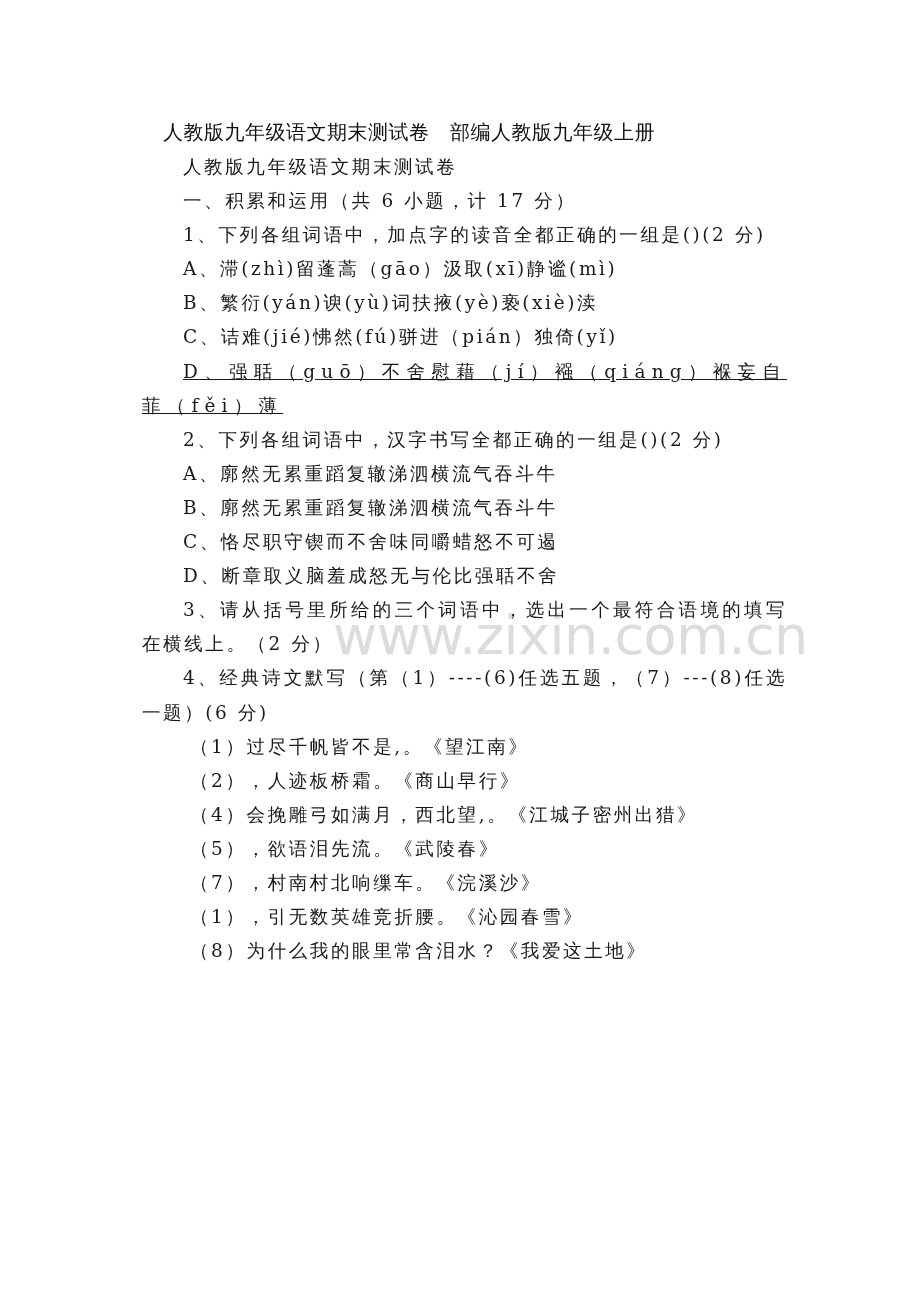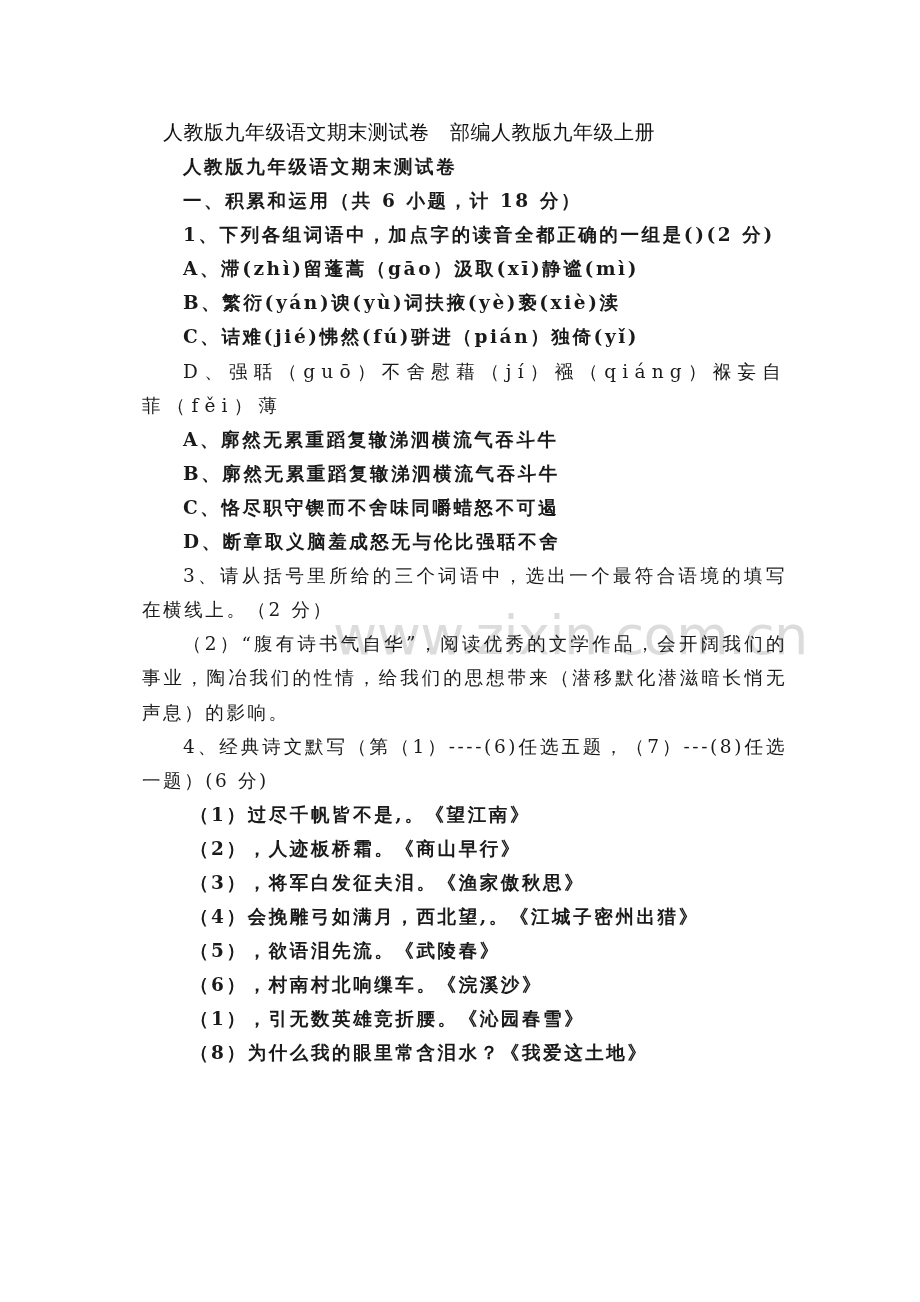--- a/index.html
+++ b/index.html
@@ -11,21 +11,21 @@
       font-family: "DejaVu Sans", "Liberation Sans", sans-serif;
       font-size: 20px; color: #111; letter-spacing: 0.5px; line-height: 30px;
       white-space: pre;
     }
     .body {
       position: absolute; left: 142px; top: 150px; width: 645px;
       font-family: "DejaVu Serif", "Liberation Serif", serif;
       font-size: 18.5px; color: #1a1a1a; line-height: 34.1px;
       letter-spacing: 2.6px;
     }
-    .line { white-space: nowrap; height: 34.1px; font-weight: bold; }
+    .line { white-space: nowrap; height: 34.1px; }
     .ind { padding-left: 41px; }
     .ind2 { padding-left: 48px; }
     .wrap { white-space: normal; text-align: justify; text-align-last: left; }
     .wrap.first { text-indent: 41px; }
     .watermark {
       position: absolute; left: 333px; top: 604px; width: 360px; height: 64px;
       font-family: "DejaVu Sans", "Liberation Sans", sans-serif;
       font-size: 54px; color: #dcdcdc; line-height: 64px; letter-spacing: -0.5px;
       pointer-events: none; z-index: 0; white-space: nowrap;
     }
@@ -35,39 +35,38 @@
 <body>
 
 <div class="page">
 
   <div class="title">人教版九年级语文期末测试卷   部编人教版九年级上册</div>
 
   <div class="watermark">www.zixin.com.cn</div>
 
   <div class="body">
     <div class="line ind">人教版九年级语文期末测试卷</div>
-    <div class="line ind">一、积累和运用（共 6 小题，计 18 分）</div>
+    <div class="line ind">一、积累和运用（共 6 小题，计 17 分）</div>
 
     <div class="line ind">1、下列各组词语中，加点字的读音全都正确的一组是()(2 分)</div>
     <div class="line ind">A、滞(zhì)留蓬蒿（gāo）汲取(xī)静谧(mì)</div>
     <div class="line ind">B、繁衍(yán)谀(yù)词扶掖(yè)亵(xiè)渎</div>
     <div class="line ind">C、诘难(jié)怫然(fú)骈进（pián）独倚(yǐ)</div>
-    <div class="wrap first" style="letter-spacing:6.2px;">D、强聒（guō）不舍慰藉（jí）襁（qiáng）褓妄自菲（fěi）薄</div>
+    <div class="wrap first" style="letter-spacing:6.2px;text-decoration:underline;">D、强聒（guō）不舍慰藉（jí）襁（qiáng）褓妄自菲（fěi）薄</div>
 
+    <div class="line ind">2、下列各组词语中，汉字书写全都正确的一组是()(2 分)</div>
     <div class="line ind">A、廓然无累重蹈复辙涕泗横流气吞斗牛</div>
     <div class="line ind">B、廓然无累重蹈复辙涕泗横流气吞斗牛</div>
     <div class="line ind">C、恪尽职守锲而不舍味同嚼蜡怒不可遏</div>
     <div class="line ind">D、断章取义脑羞成怒无与伦比强聒不舍</div>
 
     <div class="wrap first">3、请从括号里所给的三个词语中，选出一个最符合语境的填写在横线上。（2 分）</div>
-    <div class="wrap first">（2）“腹有诗书气自华”，阅读优秀的文学作品，会开阔我们的事业，陶冶我们的性情，给我们的思想带来（潜移默化潜滋暗长悄无声息）的影响。</div>
 
     <div class="wrap first">4、经典诗文默写（第（1）----(6)任选五题，（7）---(8)任选一题）(6 分)</div>
     <div class="line ind2">（1）过尽千帆皆不是,。《望江南》</div>
     <div class="line ind2">（2），人迹板桥霜。《商山早行》</div>
-    <div class="line ind2">（3），将军白发征夫泪。《渔家傲秋思》</div>
     <div class="line ind2">（4）会挽雕弓如满月，西北望,。《江城子密州出猎》</div>
     <div class="line ind2">（5），欲语泪先流。《武陵春》</div>
-    <div class="line ind2">（6），村南村北响缫车。《浣溪沙》</div>
+    <div class="line ind2">（7），村南村北响缫车。《浣溪沙》</div>
     <div class="line ind2">（1），引无数英雄竞折腰。《沁园春雪》</div>
     <div class="line ind2">（8）为什么我的眼里常含泪水？《我爱这土地》</div>
   </div>
 </div>
 
 </body></html>

